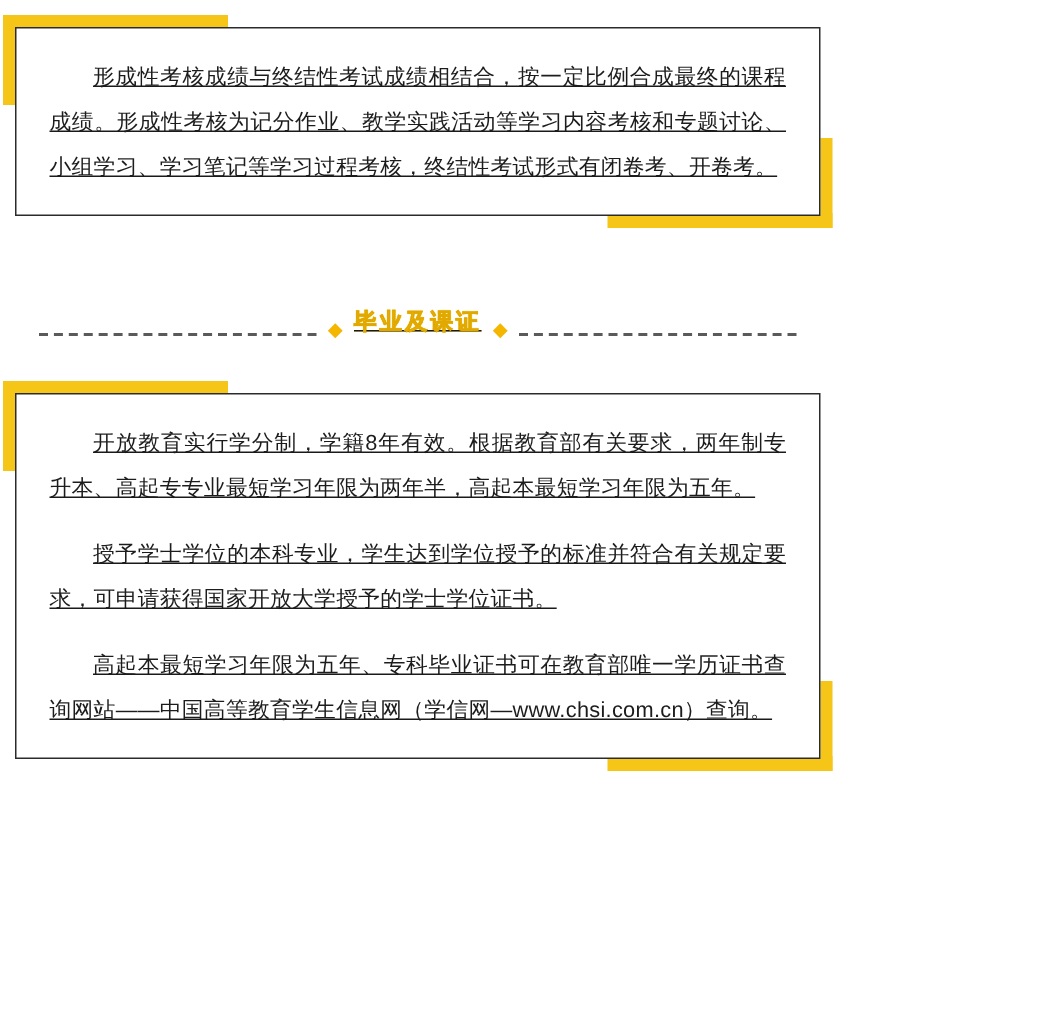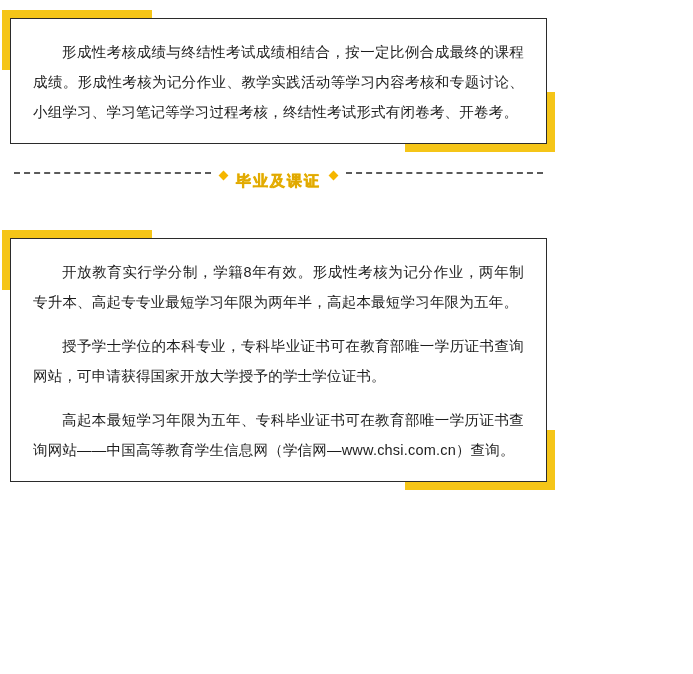--- a/index.html
+++ b/index.html
@@ -14,20 +14,21 @@
     color: #1a1a1a;
     position: relative;
     overflow: hidden;
   }
 
   .page {
     width: 557px;
     height: 674px;
     position: relative;
     box-sizing: border-box;
+    text-decoration: underline;
   }
 
   
   .card {
     position: relative;
     margin: 0 10px;
     background: #ffffff;
   }
   .card-inner {
     border: 1px solid #2b2b2b;
@@ -84,23 +85,23 @@
     text-align: justify;
     color: #1c1c1c;
   }
   .para + .para {
     margin-top: 14px;
   }
 
   
   .divider {
     display: flex;
-    align-items: flex-start;
+    align-items: flex-end;
     justify-content: center;
-    margin: 0;
+    margin: 12px;
     padding: 0 14px;
     height: 40px;
     position: relative;
   }
   .dash-line {
     flex: 1 1 auto;
     border-top: 2px dashed #5a5a5a;
     height: 0;
   }
   .diamond {
@@ -155,22 +156,22 @@
   </div>
 
   <div class="gap-2"></div>
 
   <div class="card">
     <div class="corner-tl"></div>
     <div class="corner-tl-v"></div>
     <div class="corner-br"></div>
     <div class="corner-br-v"></div>
     <div class="card-inner">
-      <p class="para">开放教育实行学分制，学籍8年有效。形成性考核为记分作业，两年制专升本、高起专专业最短学习年限为两年半，高起本最短学习年限为五年。</p>
-      <p class="para">授予学士学位的本科专业，专科毕业证书可在教育部唯一学历证书查询网站，可申请获得国家开放大学授予的学士学位证书。</p>
+      <p class="para">开放教育实行学分制，学籍8年有效。根据教育部有关要求，两年制专升本、高起专专业最短学习年限为两年半，高起本最短学习年限为五年。</p>
+      <p class="para">授予学士学位的本科专业，学生达到学位授予的标准并符合有关规定要求，可申请获得国家开放大学授予的学士学位证书。</p>
       <p class="para">高起本最短学习年限为五年、专科毕业证书可在教育部唯一学历证书查询网站——中国高等教育学生信息网（学信网—www.chsi.com.cn）查询。</p>
     </div>
   </div>
 
   <div class="gap-3"></div>
 
 
 </div>
 
 </body></html>

